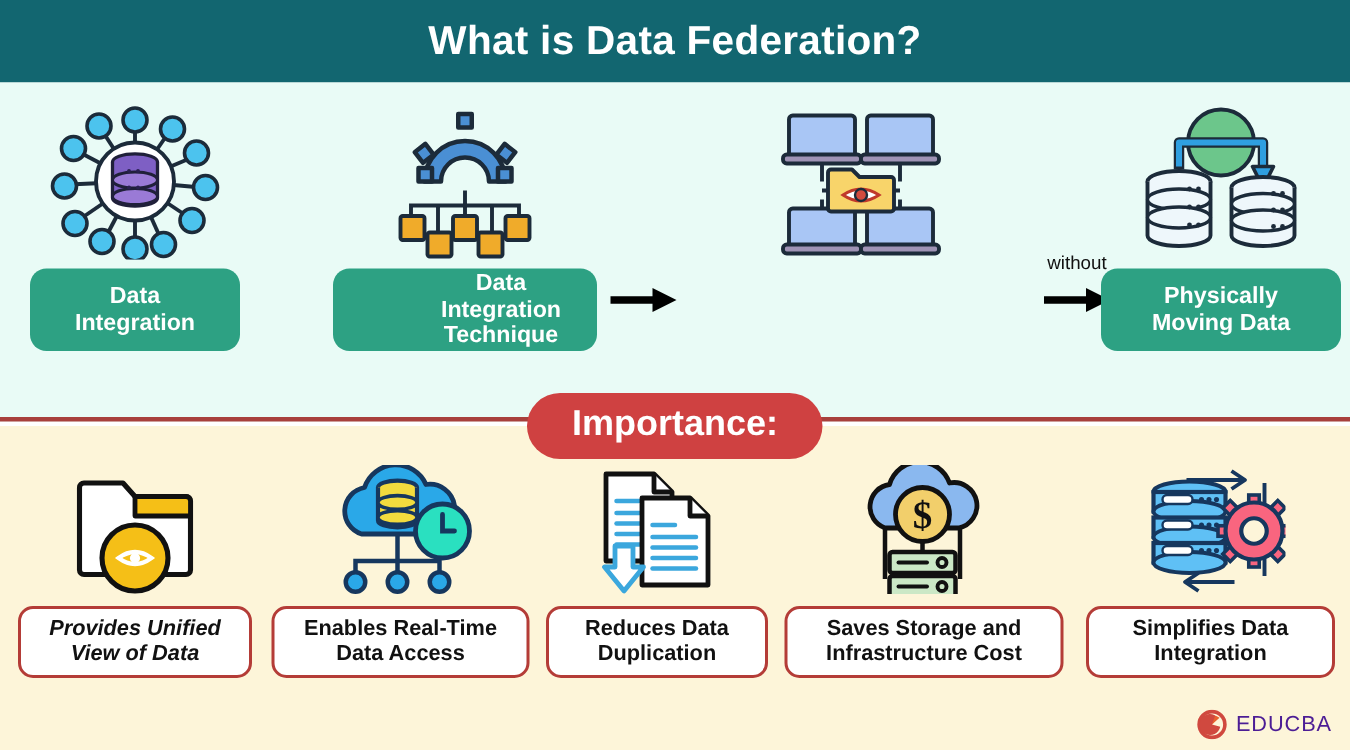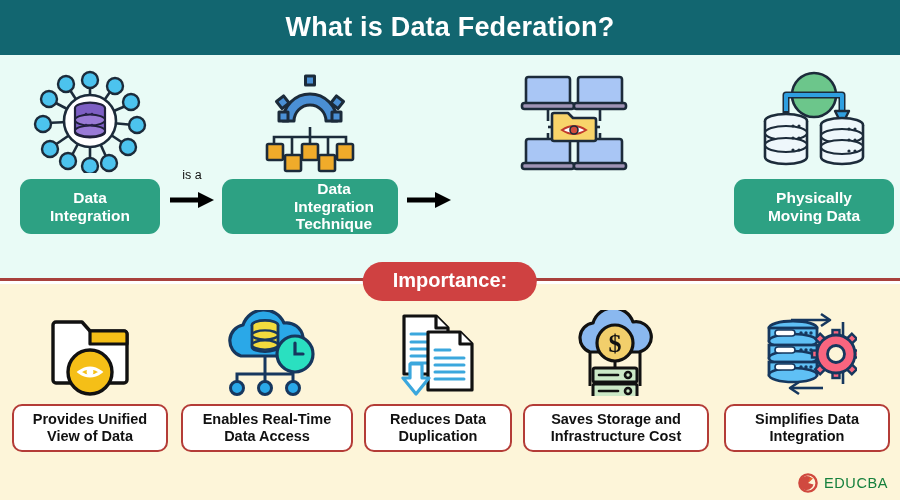--- a/index.html
+++ b/index.html
@@ -54,21 +54,21 @@
 
   
   #importance-badge {
     position: absolute; left: 50%; transform: translateX(-50%);
     top: 262px; z-index: 5;
     background: #cf4141; border-radius: 22px;
     padding: 7px 30px 9px 30px;
     display: flex; align-items: center; justify-content: center;
   }
   #importance-label {
-    color: #ffffff; font-weight: bold; font-size: 20px; white-space: nowrap;
+    color: #ffffff; font-weight: bold; font-size: 24px; white-space: nowrap;
   }
 
   
   #importance-section {
     position: absolute; left: 0; top: 284px; width: 900px; height: 216px;
     background: #fdf5d9;
   }
   .imp-item { position: absolute; top: 0; }
   .imp-icon {
     position: absolute; left: 50%; transform: translateX(-50%); top: 26px;
@@ -83,21 +83,21 @@
   .imp-box-label {
     color: #111111; font-weight: bold; font-size: 14.5px; line-height: 1.18;
     white-space: pre-line;
   }
 
   
   #logo {
     position: absolute; right: 12px; bottom: 7px;
     display: flex; align-items: center; gap: 6px;
   }
-  #logo-text { font-size: 14.5px; color: #15803d; font-weight: normal; letter-spacing: 0.6px; }
+  #logo-text { font-size: 14.5px; color: #4c1d95; font-weight: normal; letter-spacing: 0.6px; }
 </style>
 </head>
 <body>
 
 <div id="page">
 
   <div id="header">
     <div id="header-title">What is Data Federation?</div>
   </div>
 
@@ -146,29 +146,20 @@
               <circle cx="2" cy="-7" r="1.3" fill="#2a2050"></circle>
           </g>
         </svg>
       </div>
       <div class="flow-box" style="top:110px; width:140px; height:55px;">
         <span class="flow-box-label">Data
 Integration</span>
       </div>
     </div>
 
-    <div class="connector" style="left:166px; top:110px; width:52px; height:55px;">
-      <div class="connector-label" style="top:4px;">is a</div>
-      <div class="arrow-wrap" style="top:26px;">
-        <svg width="46" height="18" viewBox="0 0 46 18">
-          <line x1="1" y1="9" x2="31" y2="9" stroke="#000" stroke-width="5"></line>
-          <polygon points="29,1 45,9 29,17" fill="#000"></polygon>
-        </svg>
-      </div>
-    </div>
 
     <div class="flow-node" style="left:222px; top:14px; width:176px; height:150px;">
       <div class="flow-icon" style="width:106px;height:104px;">
         <svg width="106" height="104" viewBox="0 0 106 104">
           <g stroke="#1c2b3a" stroke-width="2.6" fill="none">
             <path d="M53,58 v10 M53,68 H17 v12 M53,68 H89 v12 M35,68 v22 M71,68 v22 M53,68 v14"></path>
           </g>
           <path d="M53,10 a24,24 0 0 1 24,24 h-48 a24,24 0 0 1 24,-24z" fill="none"></path>
           <g transform="translate(53,38)">
             <path d="M-27,14 a27,27 0 0 1 54,0 h-11 a16,16 0 0 0 -32,0z" fill="#4a8fd4" stroke="#1c2b3a" stroke-width="3" stroke-linejoin="round"></path>
@@ -235,20 +226,29 @@
 
           <path d="M40,44 h14 l5,5 h21 a2,2 0 0 1 2,2 v19 a2,2 0 0 1 -2,2 h-40 a2,2 0 0 1 -2,-2 v-24 a2,2 0 0 1 2,-2z" fill="#f8d46a" stroke="#1c2b3a" stroke-width="2.6" stroke-linejoin="round"></path>
           <g transform="translate(60,61)">
             <path d="M-12,0 q12,-8 24,0 q-12,8 -24,0z" fill="#ffffff" stroke="#c0392b" stroke-width="2"></path>
             <circle cx="0" cy="0" r="4" fill="#d14b3e" stroke="#1c2b3a" stroke-width="1.6"></circle>
           </g>
         </svg>
       </div>
     </div>
 
+    <div class="connector" style="left:690px; top:110px; width:56px; height:55px;">
+      <div class="connector-label" style="top:4px;">without</div>
+      <div class="arrow-wrap" style="top:26px;">
+        <svg width="46" height="18" viewBox="0 0 46 18">
+          <line x1="1" y1="9" x2="31" y2="9" stroke="#000" stroke-width="5"></line>
+          <polygon points="29,1 45,9 29,17" fill="#000"></polygon>
+        </svg>
+      </div>
+    </div>
 
     <div class="flow-node" style="left:748px; top:14px; width:132px; height:150px;">
       <div class="flow-icon" style="width:116px;height:104px;">
         <svg width="116" height="104" viewBox="0 0 116 104">
           <circle cx="58" cy="26" r="22" fill="#6cc68b" stroke="#1c2b3a" stroke-width="2.6"></circle>
           <path d="M30,44 v-18 h56 v18" fill="none" stroke="#1c2b3a" stroke-width="7" stroke-linejoin="round"></path>
           <path d="M30,42 v-16 h56 v16" fill="none" stroke="#2f9fe0" stroke-width="4" stroke-linejoin="round"></path>
           <polygon points="79,42 93,42 86,56" fill="#2f9fe0" stroke="#1c2b3a" stroke-width="2.4" stroke-linejoin="round"></polygon>
           <g transform="translate(30,52)">
             <ellipse cx="0" cy="0" rx="21" ry="7" fill="#eef7fb" stroke="#1c2b3a" stroke-width="2.6"></ellipse>
@@ -282,21 +282,21 @@
       </div>
     </div>
   </div>
 
   <div id="importance-badge">
     <span id="importance-label">Importance:</span>
   </div>
 
   <div id="importance-section">
 
-    <div class="imp-item" style="left:8px; width:164px; height:216px;">
+    <div class="imp-item" style="left:8px; width:164px; height:216px;font-style:italic;">
       <div class="imp-icon">
         <svg width="100" height="86" viewBox="0 0 100 86">
           <path d="M16,12 h26 l8,9 h34 a3,3 0 0 1 3,3 v46 a3,3 0 0 1 -3,3 h-68 a3,3 0 0 1 -3,-3 v-55 a3,3 0 0 1 3,-3z" fill="#ffffff" stroke="#111111" stroke-width="3.4" stroke-linejoin="round"></path>
           <path d="M50,21 h34 a3,3 0 0 1 3,3 v10 h-37z" fill="#f5bf17" stroke="#111111" stroke-width="3.2" stroke-linejoin="round"></path>
           <circle cx="50" cy="62" r="22" fill="#f5bf17" stroke="#111111" stroke-width="3.4"></circle>
           <g transform="translate(50,62)">
             <path d="M-11,0 q11,-8 22,0 q-11,8 -22,0z" fill="none" stroke="#ffffff" stroke-width="2.8"></path>
             <circle cx="0" cy="0" r="3.4" fill="#ffffff"></circle>
           </g>
         </svg>

